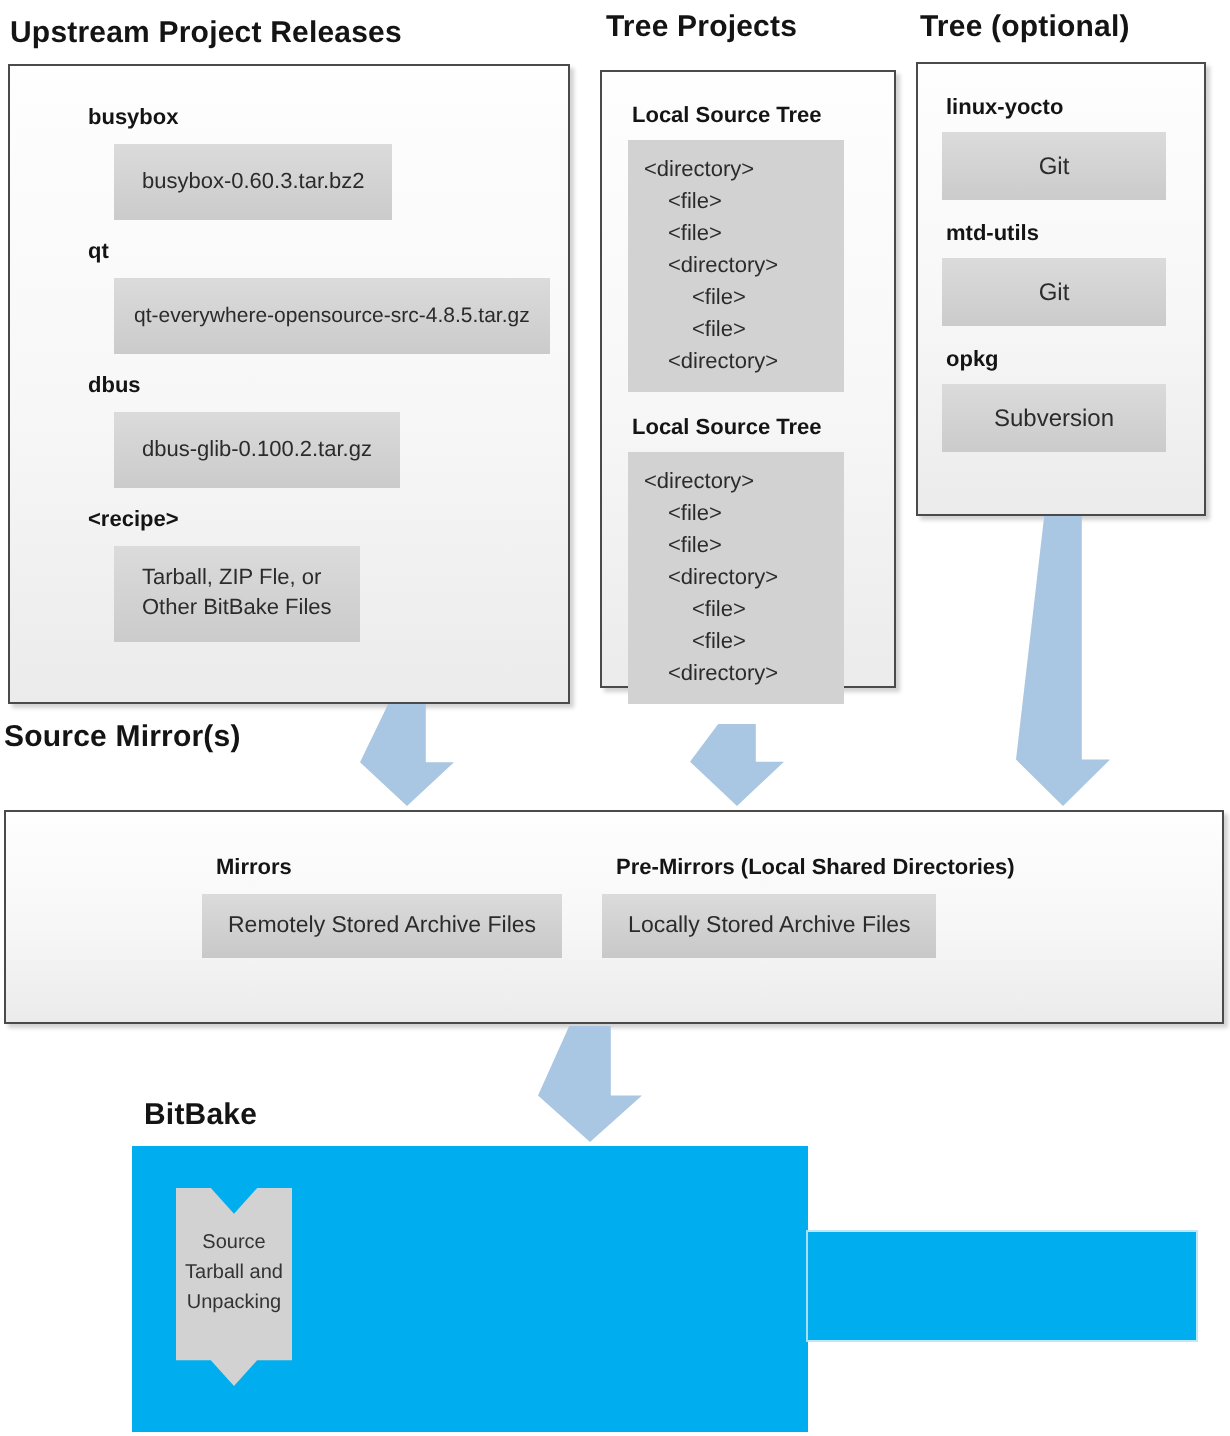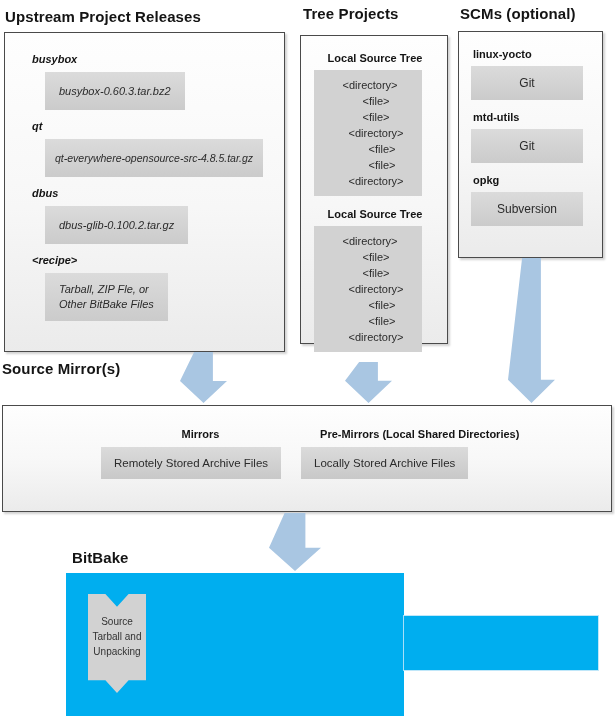--- a/index.html
+++ b/index.html
@@ -17,28 +17,28 @@
     background:linear-gradient(180deg,#fefefe 0%, #f7f7f7 55%, #ebebeb 100%);
     box-shadow:2px 2px 2px rgba(0,0,0,0.18);
   }
   .item-label { font-weight:bold; font-size:11px; color:#141414; }
   .item-box {
     background:linear-gradient(180deg,#dbdbdb,#cbcbcb);
     font-size:11px; color:#2b2b2b; white-space:nowrap;
   }
 
   
-  .upstream { left:4px; top:32px; width:281px; height:320px; padding:10px 20px;font-style:italic; }
+  .upstream { left:4px; top:32px; width:281px; height:320px; padding:10px 32px; }
   .upstream .item-label { margin:10px 0 7px 7px; }
   .upstream .item-box { width:max-content; padding:13px 14px;margin-left:20px; }
   .upstream .item-box.wide { font-size:10.5px; padding:13px 10px;text-align:right; }
   .upstream .item-box.two-line { line-height:15px; padding:9px 14px; }
 
   
-  .localp { left:300px; top:35px; width:148px; height:309px; padding:10px 13px;text-align:center; }
+  .localp { left:300px; top:35px; width:148px; height:309px; padding:10px 13px; }
   .localp .item-label { margin:6px 0 6px 2px; }
   .tree-box {
     background:#d2d2d2; width:108px; box-sizing:border-box;
     padding:7px 4px; font-size:11px; line-height:16px; color:#2b2b2b;
     margin-bottom:12px;
   }
   .tree-box .ti { white-space:nowrap; }
   .tree-box .i0 { padding-left:4px; }
   .tree-box .i1 { padding-left:16px; }
   .tree-box .i2 { padding-left:28px; }
@@ -49,21 +49,21 @@
   .scm-box {
     background:linear-gradient(180deg,#dbdbdb,#cbcbcb);
     width:112px; height:34px; margin-bottom:11px;
     display:flex; align-items:center; justify-content:center;
     font-size:12px; color:#2b2b2b;
   }
 
   
   .mirrors { left:2px; top:405px; width:610px; height:107px; }
   .mirror-groups { display:flex; gap:20px; padding:22px 0 0 98px; }
-  .mirror-group .item-label { margin:0 0 7px 19px;text-align:center; }
+  .mirror-group .item-label { margin:0 0 7px 7px; }
   .mirror-box {
     background:linear-gradient(180deg,#dbdbdb,#c8c8c8);
     font-size:11.5px; color:#2b2b2b; white-space:nowrap;
     padding:10px 13px; width:max-content;
   }
 
   
   .bb-main { position:absolute; left:66px; top:573px; width:338px; height:143px; background:#00aeef; }
   .bb-ext  { position:absolute; left:404px; top:616px; width:194px; height:54px; background:#00aeef;
              box-shadow:0 0 0 1px rgba(185,228,248,0.9); }
@@ -90,21 +90,21 @@
   .t-mirrors { left:2px;   top:360px; }
   .t-bitbake { left:72px;  top:549px; }
 </style>
 </head>
 <body>
 
 <div class="canvas">
 
   <div class="section-title t-upstream">Upstream Project Releases</div>
   <div class="section-title t-local">Tree Projects</div>
-  <div class="section-title t-scms">SCMs (optional)</div>
+  <div class="section-title t-scms">Tree (optional)</div>
   <div class="section-title t-mirrors">Source Mirror(s)</div>
   <div class="section-title t-bitbake">BitBake</div>
 
   <div class="panel upstream">
     <div class="item-label">busybox</div>
     <div class="item-box">busybox-0.60.3.tar.bz2</div>
     <div class="item-label">qt</div>
     <div class="item-box wide">qt-everywhere-opensource-src-4.8.5.tar.gz</div>
     <div class="item-label">dbus</div>
     <div class="item-box">dbus-glib-0.100.2.tar.gz</div>

